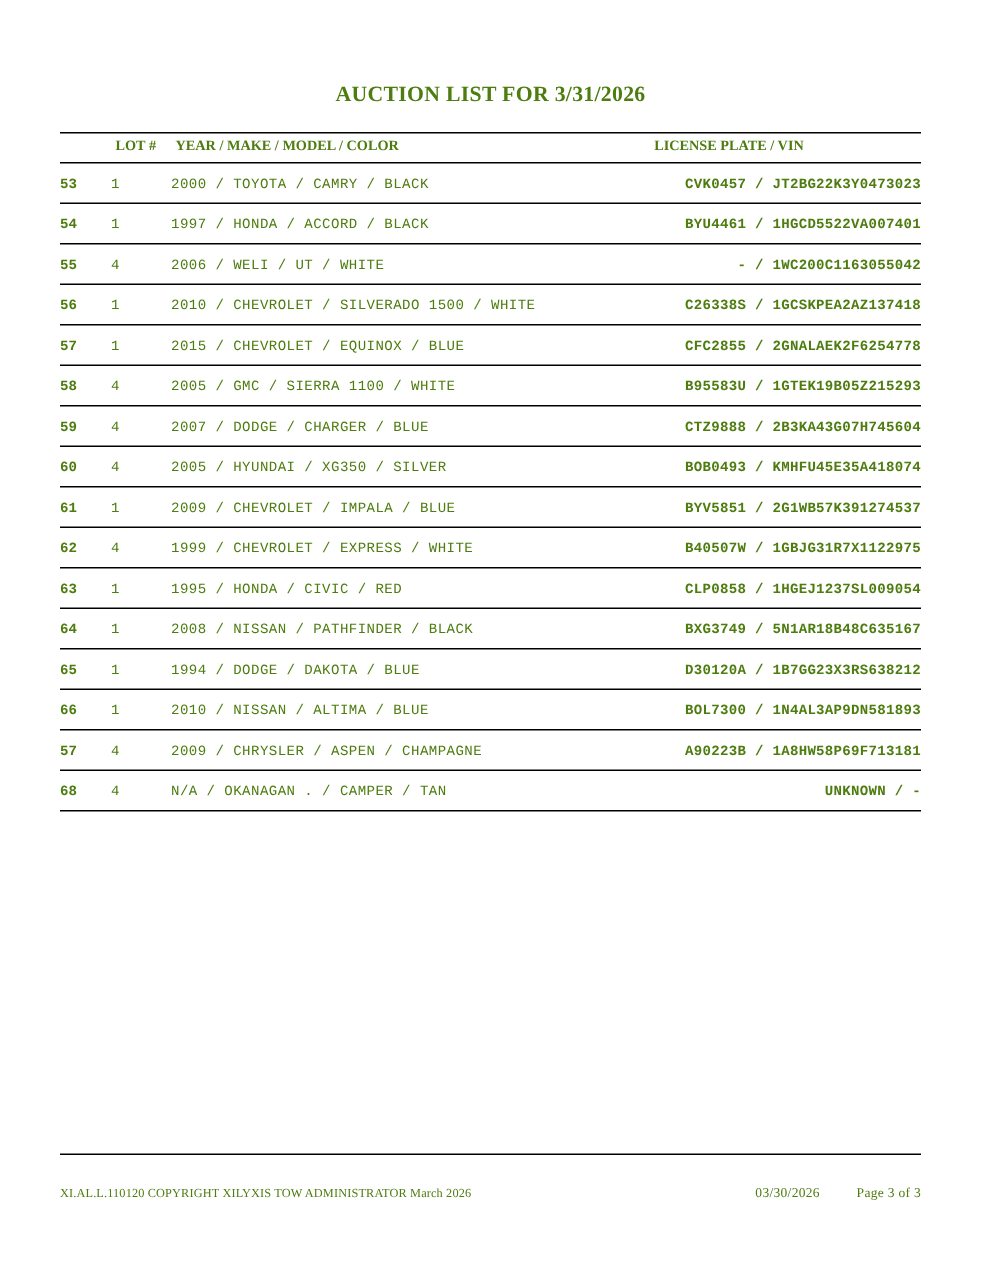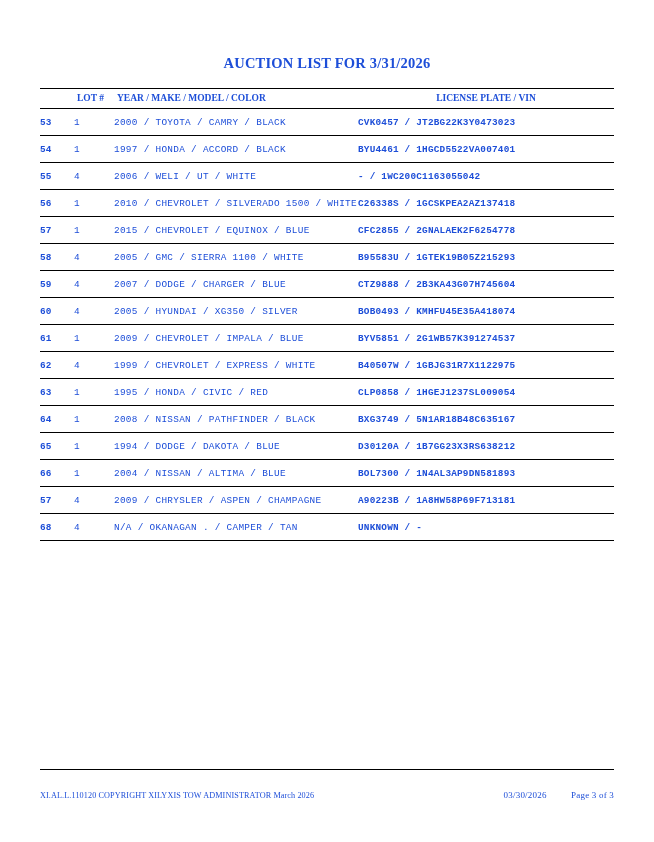--- a/index.html
+++ b/index.html
@@ -8,21 +8,21 @@
     background: #c8c8c8;
   }
   .page {
     width: 654px;
     height: 842px;
     background: #ffffff;
     margin: 0 auto;
     position: relative;
     box-sizing: border-box;
     font-family: "Liberation Serif", serif;
-    color: #1d4ed8;
+    color: #4d7c0f;
     overflow: hidden;
   }
   .sheet {
     position: absolute;
     left: 40px;
     right: 40px;
     top: 0;
     bottom: 0;
   }
   .doc-title {
@@ -76,21 +76,21 @@
     font-size: 10px;
     text-align: left;
     padding-left: 6px;
   }
   td.c-desc {
     padding-left: 8px;
     letter-spacing: 0.3px;
   }
   td.c-plate {
     font-weight: bold;
-    text-align: left;
+    text-align: right;
     font-size: 9px;
     letter-spacing: 0.2px;
   }
   tbody tr:last-child td {
     border-bottom: 1.3px solid #000;
     margin-left: 21px;
   }
   .footer {
     position: absolute;
     left: 40px;
@@ -200,21 +200,21 @@
         </tr>
         <tr>
           <td class="c-num">65</td>
           <td class="c-lot">1</td>
           <td class="c-desc">1994 / DODGE / DAKOTA / BLUE</td>
           <td class="c-plate">D30120A / 1B7GG23X3RS638212</td>
         </tr>
         <tr>
           <td class="c-num">66</td>
           <td class="c-lot">1</td>
-          <td class="c-desc">2004 / NISSAN / ALTIMA / BLUE</td>
+          <td class="c-desc">2010 / NISSAN / ALTIMA / BLUE</td>
           <td class="c-plate">BOL7300 / 1N4AL3AP9DN581893</td>
         </tr>
         <tr>
           <td class="c-num">57</td>
           <td class="c-lot">4</td>
           <td class="c-desc">2009 / CHRYSLER / ASPEN / CHAMPAGNE</td>
           <td class="c-plate">A90223B / 1A8HW58P69F713181</td>
         </tr>
         <tr>
           <td class="c-num">68</td>

